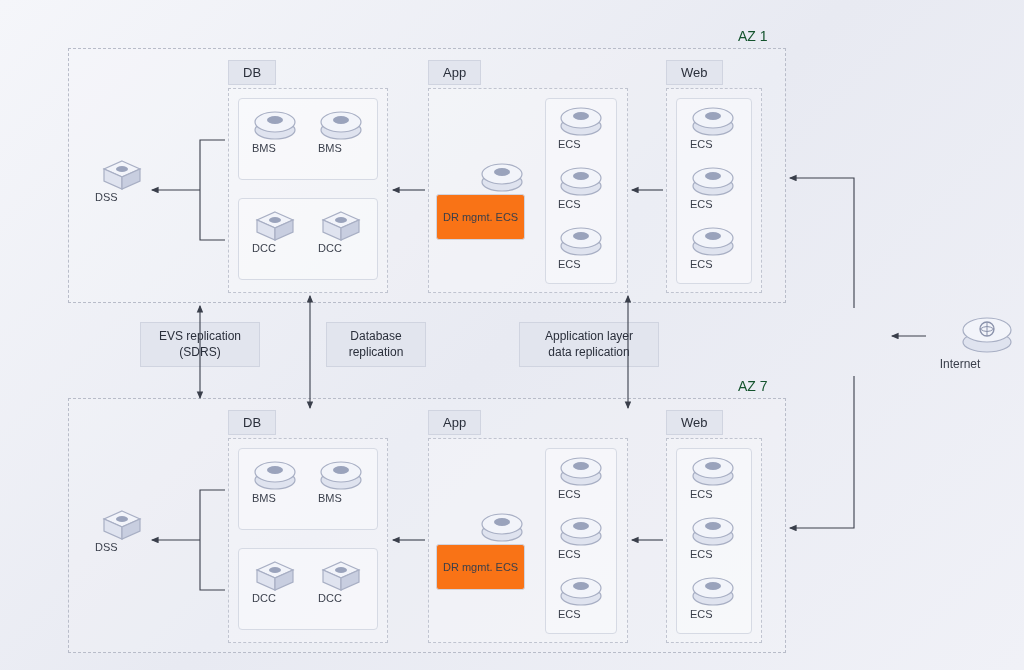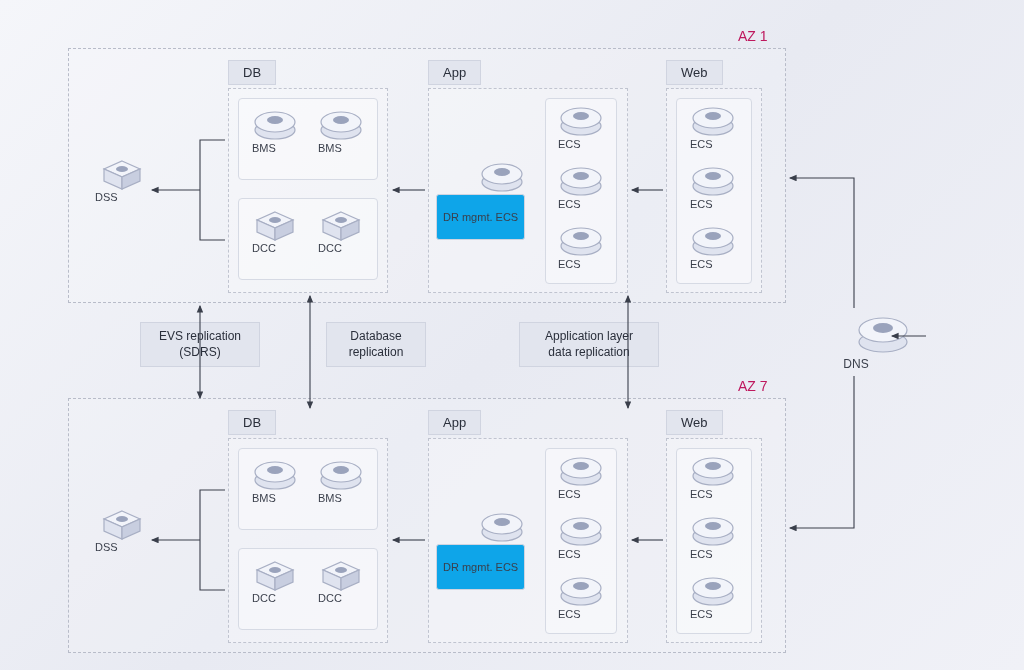--- a/index.html
+++ b/index.html
@@ -1,30 +1,30 @@
 <!DOCTYPE html>
 <html><head>
 <meta charset="utf-8">
 <style>
   *{box-sizing:border-box;margin:0;padding:0}
   body{width:1024px;height:670px;background:linear-gradient(135deg,#f5f6fa 0%,#e8eaf2 50%,#f0f1f7 100%);font-family:Arial,sans-serif;position:relative;overflow:hidden}
   .canvas{position:absolute;inset:0}
 
   .az-box{position:absolute;border:1px dashed #b8bcc9;background:rgba(255,255,255,0.15)}
-  .az-label{position:absolute;font-size:14px;color:#be185d;font-weight:500}
+  .az-label{position:absolute;font-size:14px;color:#14532d;font-weight:500}
 
   .section-box{position:absolute;border:1px dashed #c0c4d0;background:rgba(255,255,255,0.25)}
   .section-label{position:absolute;background:#e2e5ee;padding:4px 14px;font-size:13px;color:#2a2f3b;font-weight:500;border:1px solid #d0d4e0}
 
   .inner-box{position:absolute;border:1px solid #d6dae4;border-radius:4px;background:rgba(255,255,255,0.35)}
 
   .node{position:absolute;width:46px;}
   .node .icon{width:44px;height:32px;margin:0 auto 2px;position:relative}
   .node .lbl{font-size:11px;color:#3a3f4b}
-  .node .pill{display:inline-block;background:#0ea5e9;border:1px solid #d0d4e0;border-radius:3px;padding:16px 6px;font-size:11px;color:#3a3f4b;white-space:nowrap}
+  .node .pill{display:inline-block;background:#f97316;border:1px solid #d0d4e0;border-radius:3px;padding:16px 6px;font-size:11px;color:#3a3f4b;white-space:nowrap}
 
   .big-node{position:absolute;width:60px;text-align:center}
   .big-node .icon{width:54px;height:42px;margin:0 auto 3px;position:relative}
   .big-node .lbl{font-size:12px;color:#3a3f4b}
 
   .rep-label{position:absolute;background:#e2e5ee;border:1px solid #d0d4e0;padding:6px 10px;font-size:12px;color:#2a2f3b;text-align:center;line-height:1.3}
 
   svg{position:absolute;overflow:visible}
 
   
@@ -295,27 +295,27 @@
     </div>
   <div class="node" style="left:690px;top:574px">
       <div class="icon">
         <svg width="44" height="30">
           <use href="#icon-oval"></use>
         </svg>
       </div>
       <div class="lbl">ECS</div>
     </div>
 
-  <div class="big-node" style="left:826px;top:312px">
+  <div class="big-node" style="left:930px;top:312px">
     <div class="icon">
         <svg width="54" height="44">
-          <use href="#icon-cyl"></use>
-        </svg>
-      </div>
-    <div class="lbl">DNS</div>
+          <use href="#icon-globe"></use>
+        </svg>
+      </div>
+    <div class="lbl">Internet</div>
   </div>
 
   <svg style="left:0;top:0;width:1024px;height:670px;pointer-events:none">
 
     <path d="M225 140 L200 140 L200 240 L225 240 M200 190 L152 190" fill="none" stroke="#3a3f4b" stroke-width="1.1" marker-end="url(#arrow)"></path>
 
     <line x1="425" y1="190" x2="393" y2="190" stroke="#3a3f4b" stroke-width="1.1" marker-end="url(#arrow)"></line>
 
     <line x1="663" y1="190" x2="632" y2="190" stroke="#3a3f4b" stroke-width="1.1" marker-end="url(#arrow)"></line>
 

